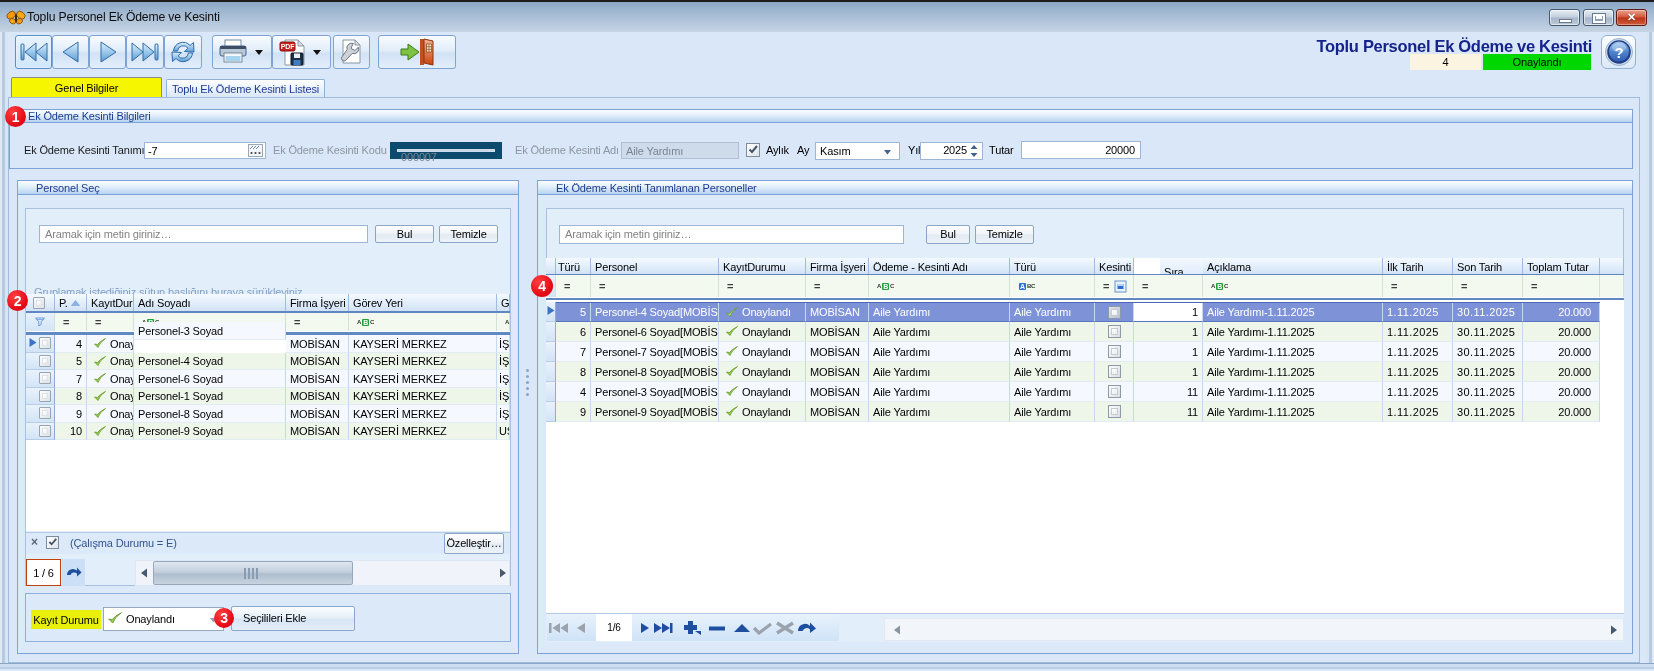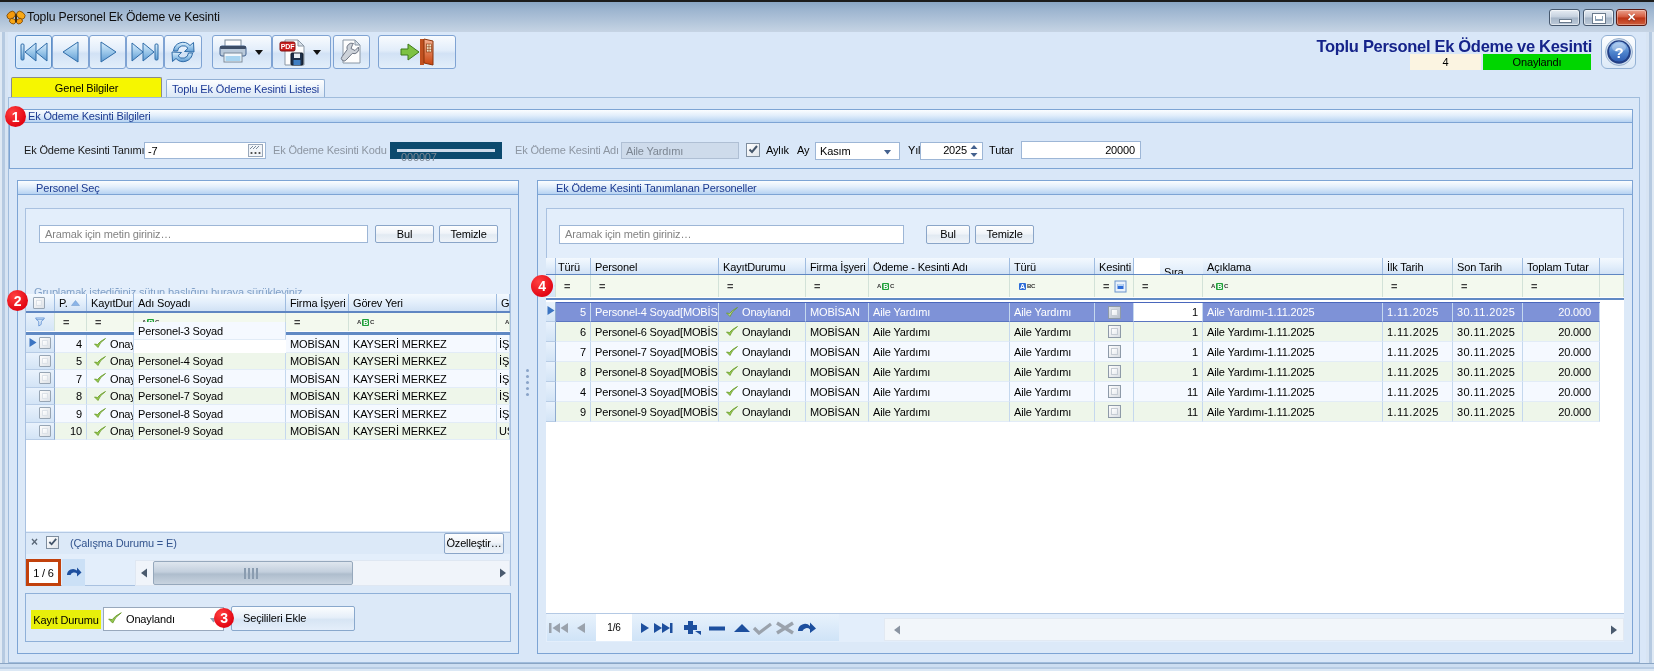--- a/index.html
+++ b/index.html
@@ -283,21 +283,21 @@
 <div class="a cell" style="left:497px;width:13px;padding-left:2px;top:370px;height:18px;background:#f5f9ff;border-bottom:1px solid #e2ecf7">İŞ</div>
 <div class="a" style="left:26px;top:388px;width:29px;height:17px;background:linear-gradient(180deg,#e9f2fc,#d3e4f6);border-right:1px solid #8fabd0;border-bottom:1px solid #b7cce6;display:flex;align-items:center">
     <div class="a cb" style="left:13px;top:2px;width:12px;height:12px">
       <div class="cbi"></div>
     </div>
   </div>
 <div class="a cell rnum" style="left:55px;width:32px;top:388px;height:17px;background:#eef6ea;border-bottom:1px solid #e2ecf7">8</div>
 <div class="a cell" style="left:87px;width:47px;top:388px;height:17px;background:#eef6ea;border-bottom:1px solid #e2ecf7"><svg width="14" height="13" viewBox="0 0 14 13" style="margin:0 3px 0 2px;flex:none">
       <path d="M1.5 7 L5 10.5 Q6.5 5.5 12.5 1.5 Q6.5 4.5 4.5 7.5 Z" fill="#93c84c" stroke="#6a9a2a" stroke-width="0.8"></path>
     </svg>Onaylandı</div>
-<div class="a cell" style="left:134px;width:152px;top:388px;height:17px;background:#eef6ea;border-bottom:1px solid #e2ecf7">Personel-7 Soyad</div>
+<div class="a cell" style="left:134px;width:152px;top:388px;height:17px;background:#eef6ea;border-bottom:1px solid #e2ecf7">Personel-1 Soyad</div>
 <div class="a cell" style="left:286px;width:63px;top:388px;height:17px;background:#eef6ea;border-bottom:1px solid #e2ecf7">MOBİSAN</div>
 <div class="a cell" style="left:349px;width:148px;top:388px;height:17px;background:#eef6ea;border-bottom:1px solid #e2ecf7">KAYSERİ MERKEZ</div>
 <div class="a cell" style="left:497px;width:13px;padding-left:2px;top:388px;height:17px;background:#eef6ea;border-bottom:1px solid #e2ecf7">İŞ</div>
 <div class="a" style="left:26px;top:405px;width:29px;height:18px;background:linear-gradient(180deg,#e9f2fc,#d3e4f6);border-right:1px solid #8fabd0;border-bottom:1px solid #b7cce6;display:flex;align-items:center">
     <div class="a cb" style="left:13px;top:2px;width:12px;height:12px">
       <div class="cbi"></div>
     </div>
   </div>
 <div class="a cell rnum" style="left:55px;width:32px;top:405px;height:18px;background:#f5f9ff;border-bottom:1px solid #e2ecf7">9</div>
 <div class="a cell" style="left:87px;width:47px;top:405px;height:18px;background:#f5f9ff;border-bottom:1px solid #e2ecf7"><svg width="14" height="13" viewBox="0 0 14 13" style="margin:0 3px 0 2px;flex:none">
@@ -322,21 +322,21 @@
 <div class="a cell" style="left:497px;width:13px;padding-left:2px;top:423px;height:17px;background:#eef6ea;border-bottom:1px solid #e2ecf7">US</div>
 <div class="a" style="left:26px;top:532px;width:484px;height:22px;background:#dce9f8;border-top:1px solid #b4c9e4"></div>
 <div class="a" style="left:31px;top:535px;width:12px;height:14px;color:#5a6878;font-weight:bold;font-size:12px">×</div>
 <div class="a" style="left:46px;top:536px;width:13px;height:13px;background:linear-gradient(135deg,#fff,#dfe4ea);border:1px solid #7e8d9e">
     <svg class="a" style="left:1px;top:0px" width="10" height="10" viewBox="0 0 11 11">
       <path d="M1.5 5.5 L4 8 L9 2" stroke="#44556a" stroke-width="2" fill="none"></path>
     </svg>
   </div>
 <div class="a" style="left:70px;top:537px;color:#33548e">(Çalışma Durumu = E)</div>
 <div class="a btn" style="left:444px;top:533px;width:60px;height:21px;line-height:19px">Özelleştir…</div>
-<div class="a" style="left:26px;top:559px;width:35px;height:27px;background:#fff;border:3px solid #c2410c;display:flex;align-items:center;justify-content:center">1 / 6</div>
+<div class="a" style="left:26px;top:559px;width:35px;height:27px;background:#fff;border:1px solid #c2410c;display:flex;align-items:center;justify-content:center">1 / 6</div>
 <div class="a" style="left:62px;top:559px;width:23px;height:27px;background:#cbe0f6;display:flex;align-items:center;justify-content:center">
     <svg width="17" height="14" viewBox="0 0 17 14">
       <path d="M2 9 A6 6 0 0 1 12 4.5 L12 1.5 L16.5 6.5 L12 10.5 L12 7.5 A4 4 0 0 0 5.5 9 Z" fill="#1d4f9e"></path>
     </svg>
   </div>
 <div class="a" style="left:135px;top:560px;width:375px;height:26px;background:#f0f4fa;border:1px solid #dfe7f2"></div>
 <svg class="a" style="left:140px;top:568px" width="8" height="10" viewBox="0 0 8 10">
     <path d="M7 0.5 L1 5 L7 9.5 Z" fill="#4a5a6e"></path>
   </svg>
 <svg class="a" style="left:499px;top:568px" width="8" height="10" viewBox="0 0 8 10">

